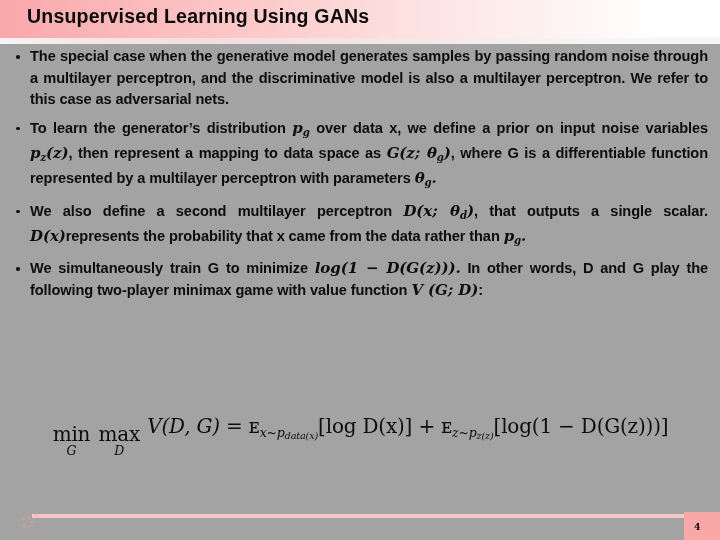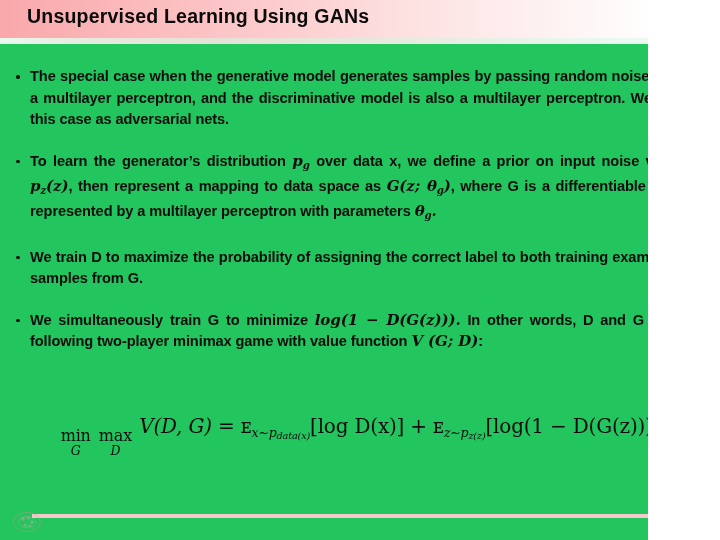--- a/index.html
+++ b/index.html
@@ -2,23 +2,23 @@
 <html><head>
 <meta charset="utf-8">
 <style>
   html, body {
     margin: 0;
     padding: 0;
     background: #ffffff;
   }
   #slide {
     position: relative;
-    width: 648px;
+    width: 720px;
     height: 540px;
-    background: #22c55e;
+    background: #a3a3a3;
     overflow: hidden;
     font-family: "Liberation Sans", sans-serif;
     color: #000000;
   }
 
   
   #title-banner {
     position: absolute;
     left: 0;
     top: 0;
@@ -81,21 +81,20 @@
     border-radius: 50%;
   }
   .bullet-text {
     font-size: 14.6px;
     font-weight: bold;
     line-height: 21.5px;
     color: #0d0d0d;
     text-align: justify;
     text-justify: inter-word;
     letter-spacing: -0.1px;
-    margin-top: 20px;
   }
 
   
   .m {
     font-family: "DejaVu Serif", "Liberation Serif", serif;
     font-weight: bold;
     font-style: italic;
     font-size: 15px;
   }
   .m sub, .mr sub {
@@ -126,21 +125,21 @@
   .stack {
     display: inline-flex;
     flex-direction: column;
     align-items: center;
     vertical-align: -0.42em;
     line-height: 1;
     margin: 0 1px;
   }
   .stack .top {
     font-style: normal;
-    font-size: 16px;
+    font-size: 20px;
   }
   .stack .bot {
     font-size: 12.5px;
     font-style: italic;
     margin-top: 1px;
   }
   .ex {
     font-style: normal;
     font-family: "DejaVu Serif", "Liberation Serif", serif;
   }
@@ -225,25 +224,25 @@
     <div class="bullet-row">
       <span class="bullet-dot"></span>
       <div class="bullet-text">The special case when the generative model generates samples by passing random noise through a multilayer perceptron, and the discriminative model is also a multilayer perceptron. We refer to this case as adversarial nets.</div>
     </div>
 
     <div class="bullet-row">
       <span class="bullet-dot"></span>
       <div class="bullet-text">To learn the generator’s distribution <span class="m">p<sub>g</sub></span> over data x, we define a prior on input noise variables <span class="m">p<sub>z</sub>(z)</span>, then represent a mapping to data space as <span class="m">G(z; θ<sub>g</sub>)</span>, where G is a differentiable function represented by a multilayer perceptron with parameters <span class="m">θ<sub>g</sub>.</span></div>
     </div>
 
-
-    <div class="bullet-row">
-      <span class="bullet-dot"></span>
-      <div class="bullet-text">We train D to maximize the probability of assigning the correct label to both training examples and samples from G.</div>
-    </div>
+    <div class="bullet-row">
+      <span class="bullet-dot"></span>
+      <div class="bullet-text">We also define a second multilayer perceptron <span class="m">D(x; θ<sub>d</sub>)</span>, that outputs a single scalar. <span class="m">D(x)</span>represents the probability that x came from the data rather than <span class="m">p<sub>g</sub>.</span></div>
+    </div>
+
 
     <div class="bullet-row">
       <span class="bullet-dot"></span>
       <div class="bullet-text">We simultaneously train G to minimize <span class="m">log(1 − D(G(z))).</span> In other words, D and G play the following two-player minimax game with value function <span class="m">V (G; D)</span>:</div>
     </div>
 
   </div>
 
   <div id="equation-row">
     <span id="equation">

